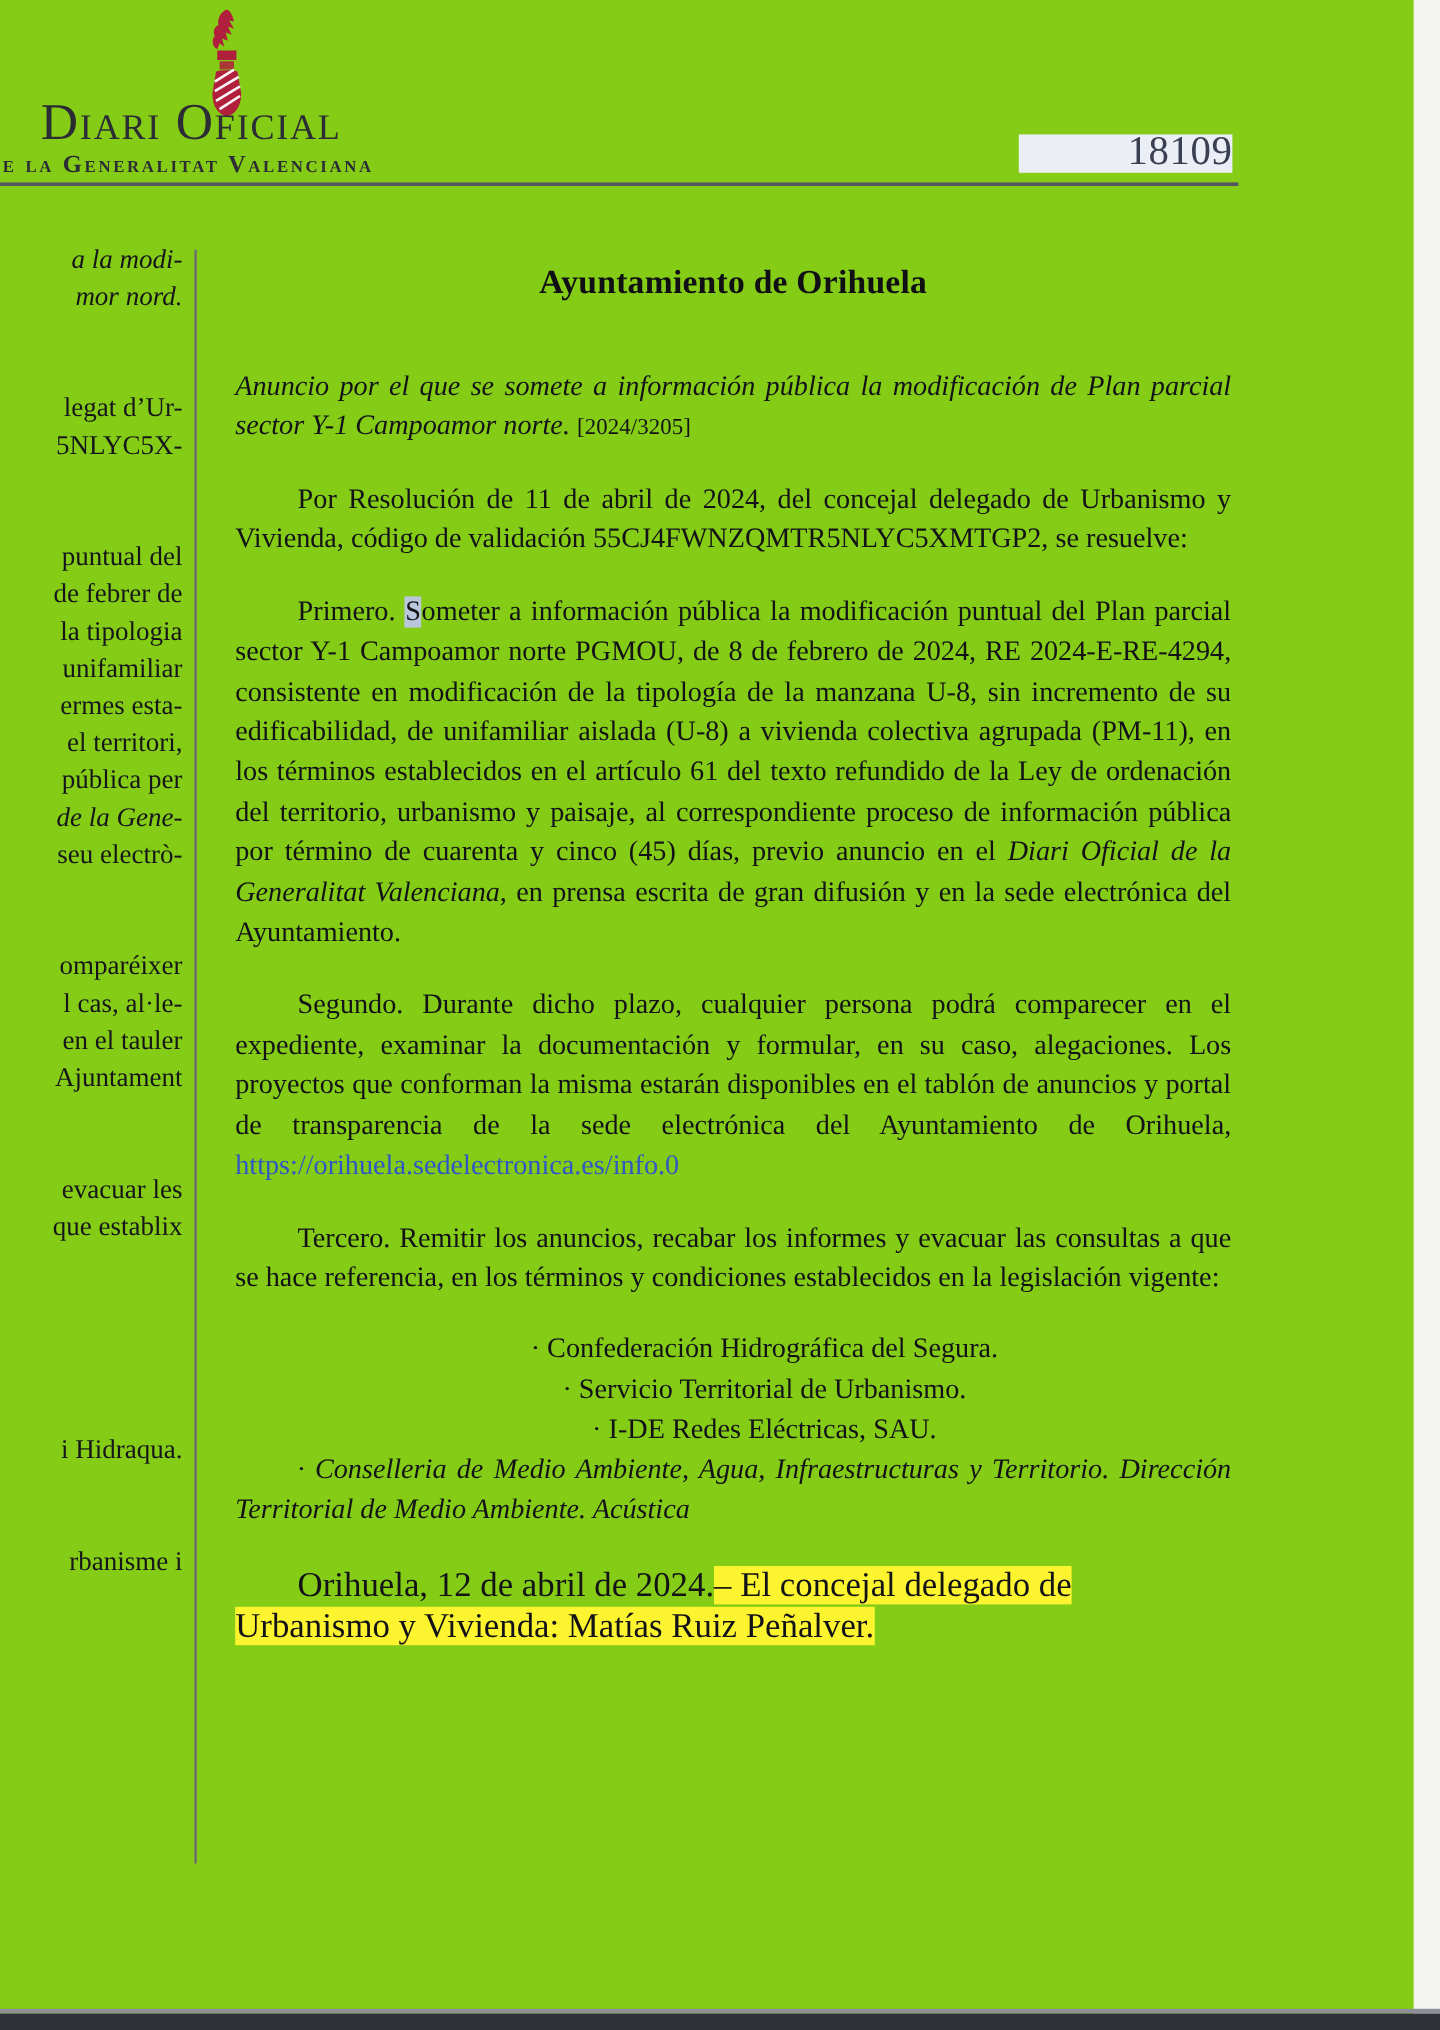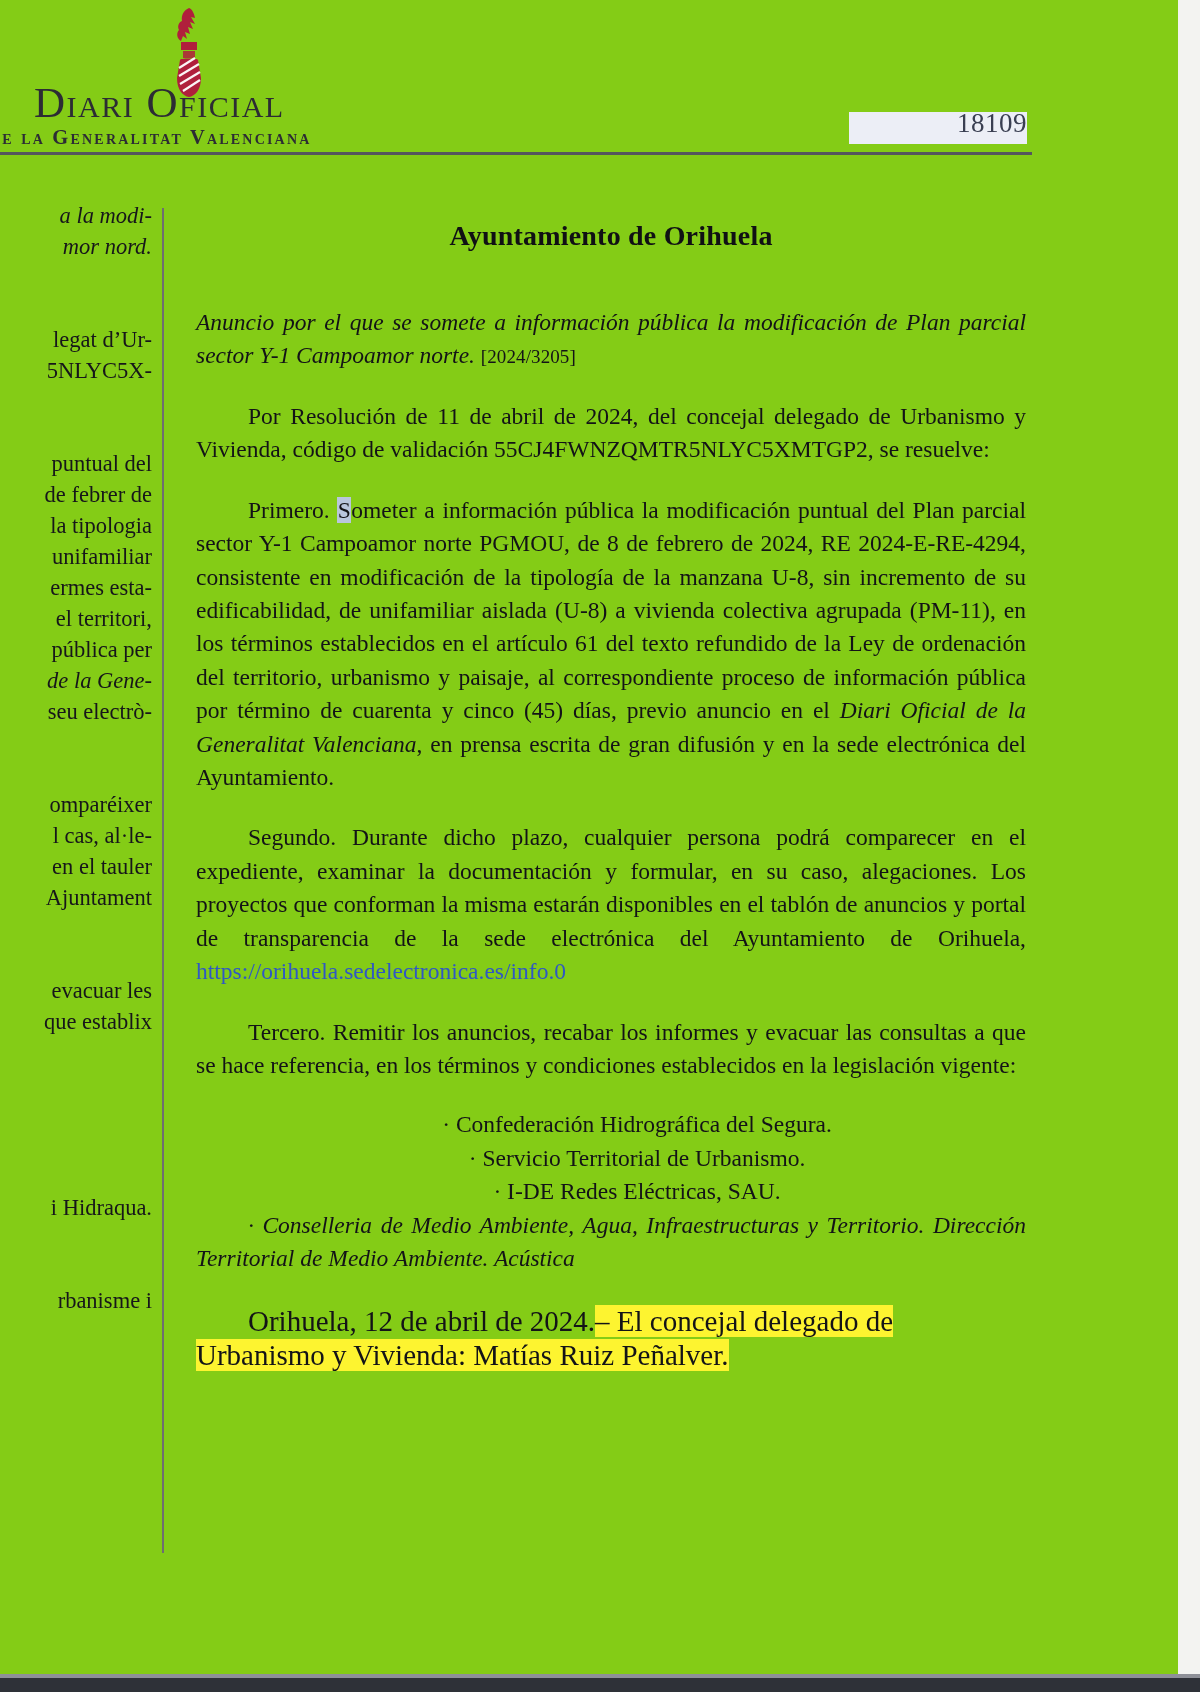--- a/index.html
+++ b/index.html
@@ -43,21 +43,21 @@
     font-weight:700;
     white-space:nowrap;
   }
   .pagenum-box{
     position:absolute;left:849px;top:112px;width:178px;height:32px;
     background:#eceef6;
   }
   .pagenum{
     position:absolute;left:849px;top:108px;width:178px;
     text-align:right;
-    font-size:27px;color:#3a3f52;letter-spacing:0.5px;
+    font-size:34px;color:#3a3f52;letter-spacing:0.5px;
   }
   .mast-rule{
     position:absolute;left:-8px;top:152px;width:1040px;height:3px;
     background:#55565e;
   }
 
   
   .col-rule{
     position:absolute;left:162px;top:208px;width:2px;height:1345px;
     background:#6e6e72;

